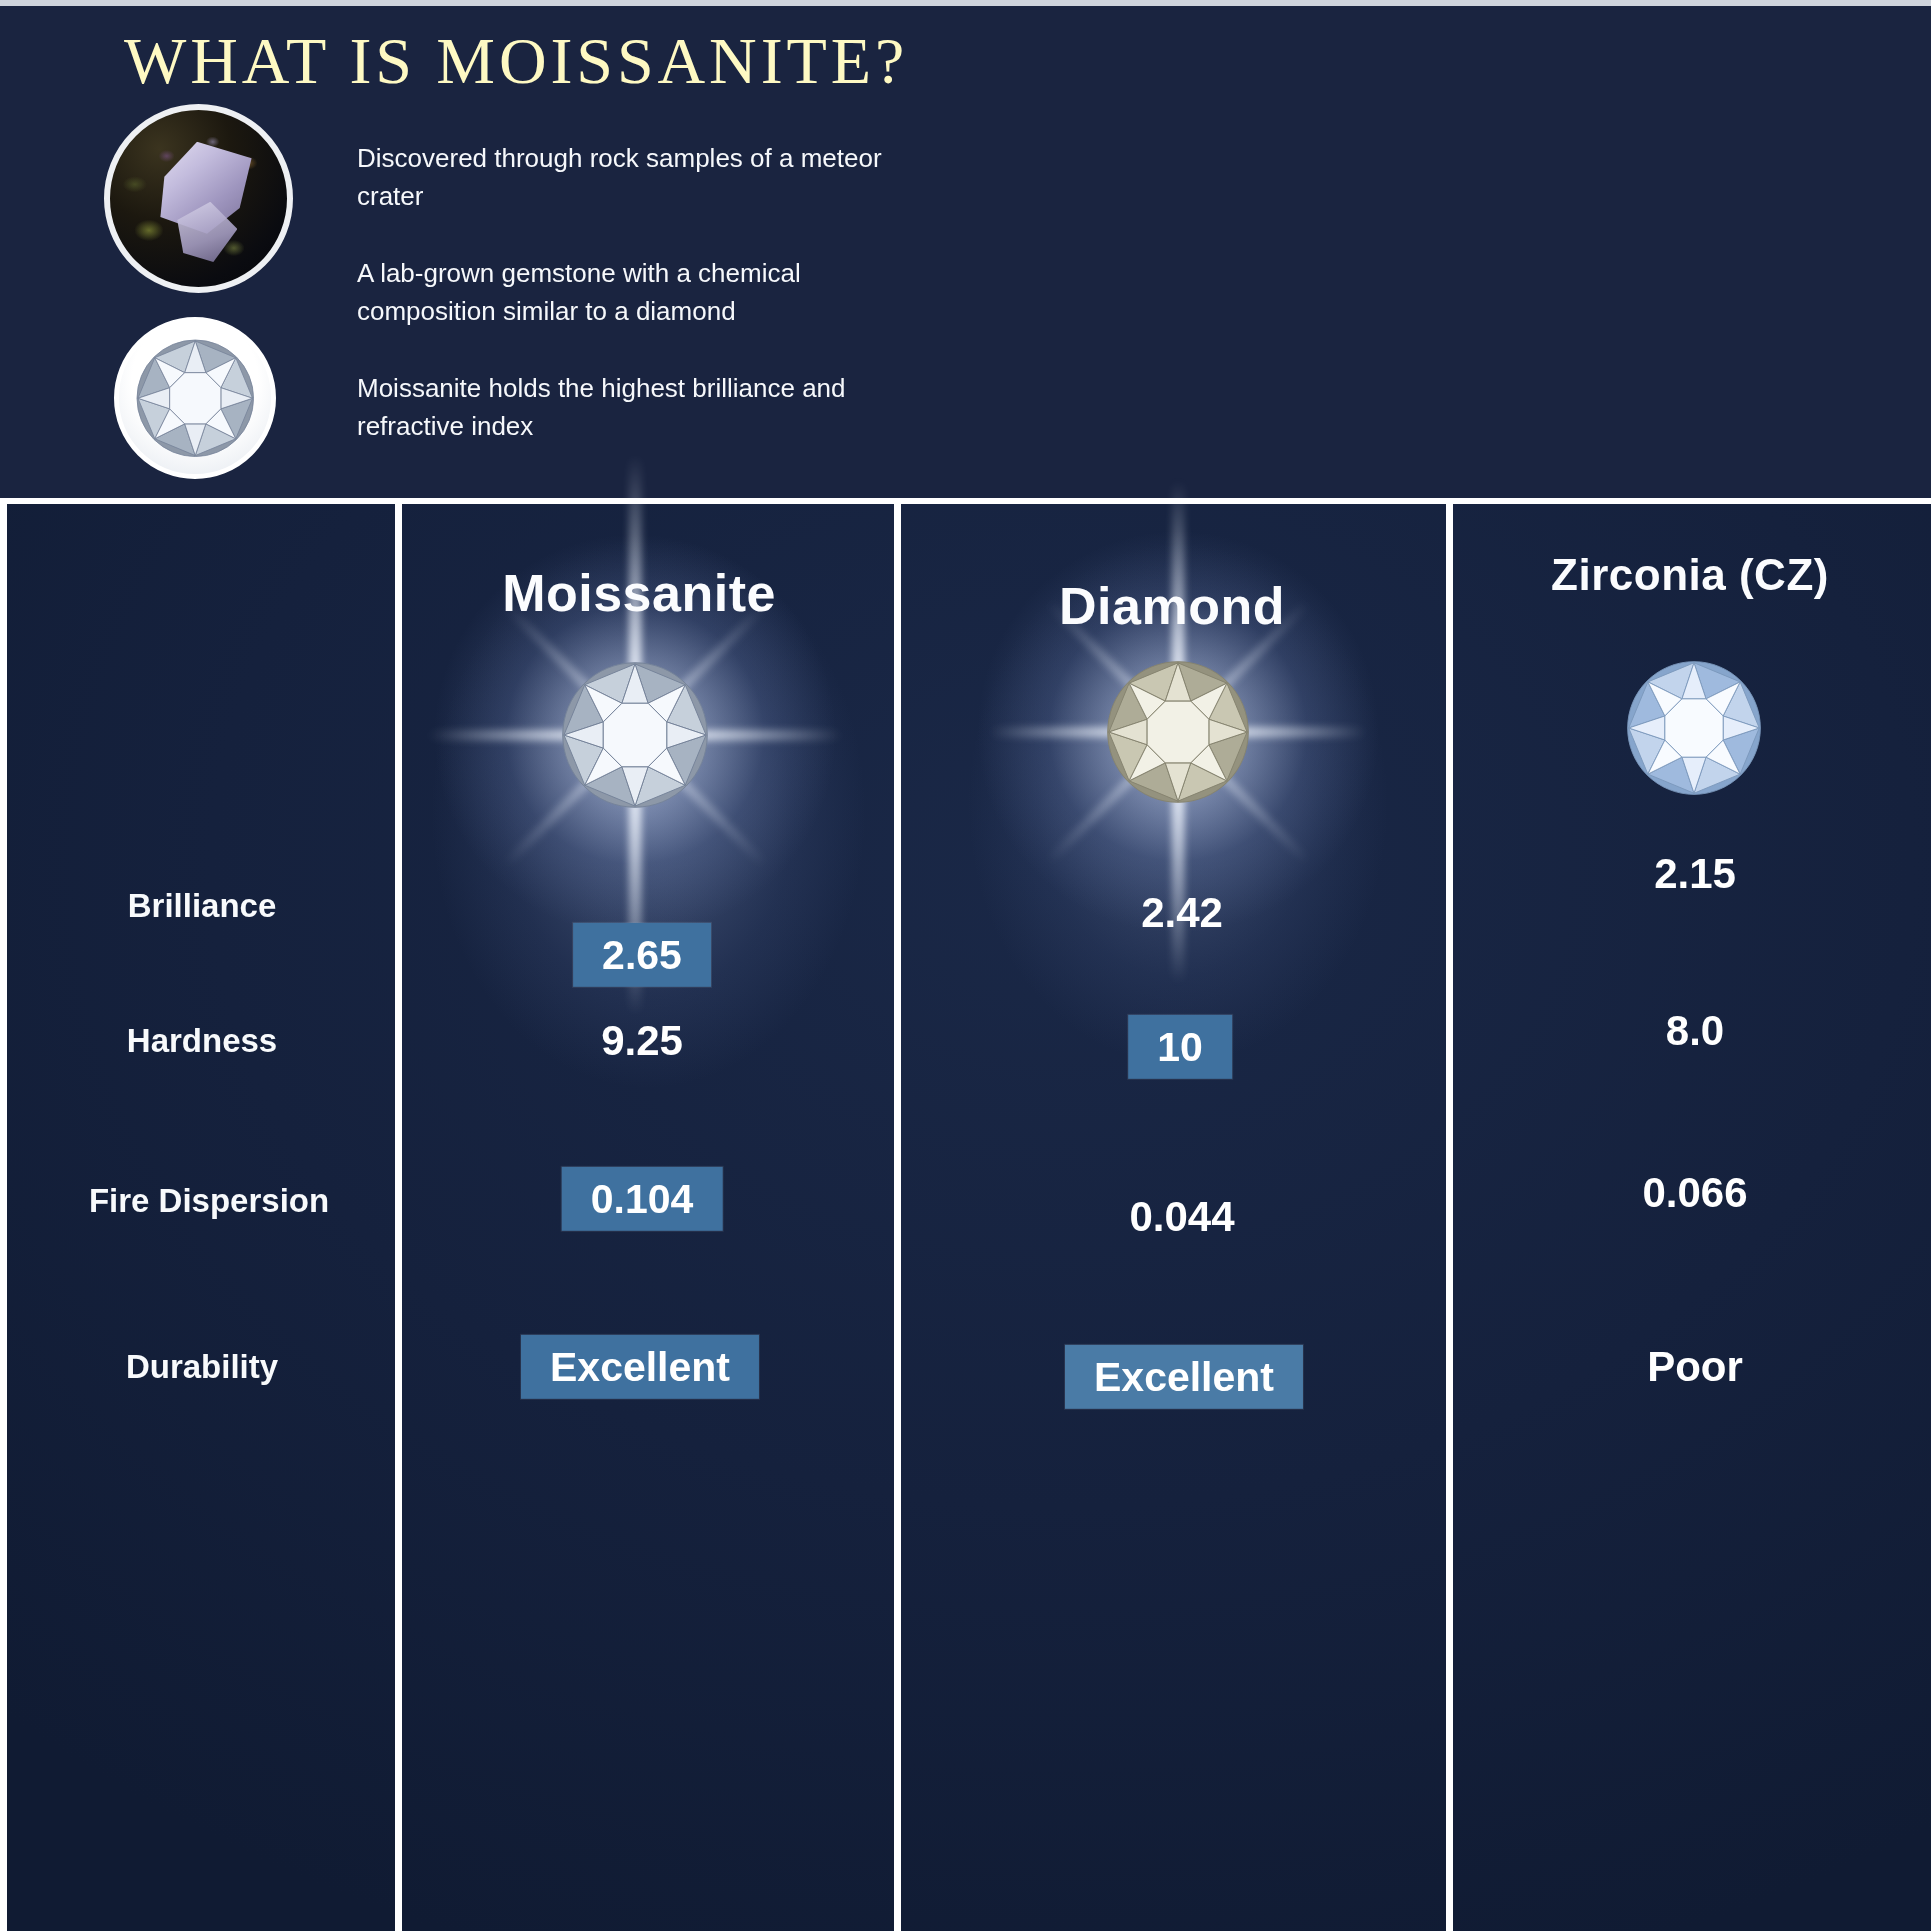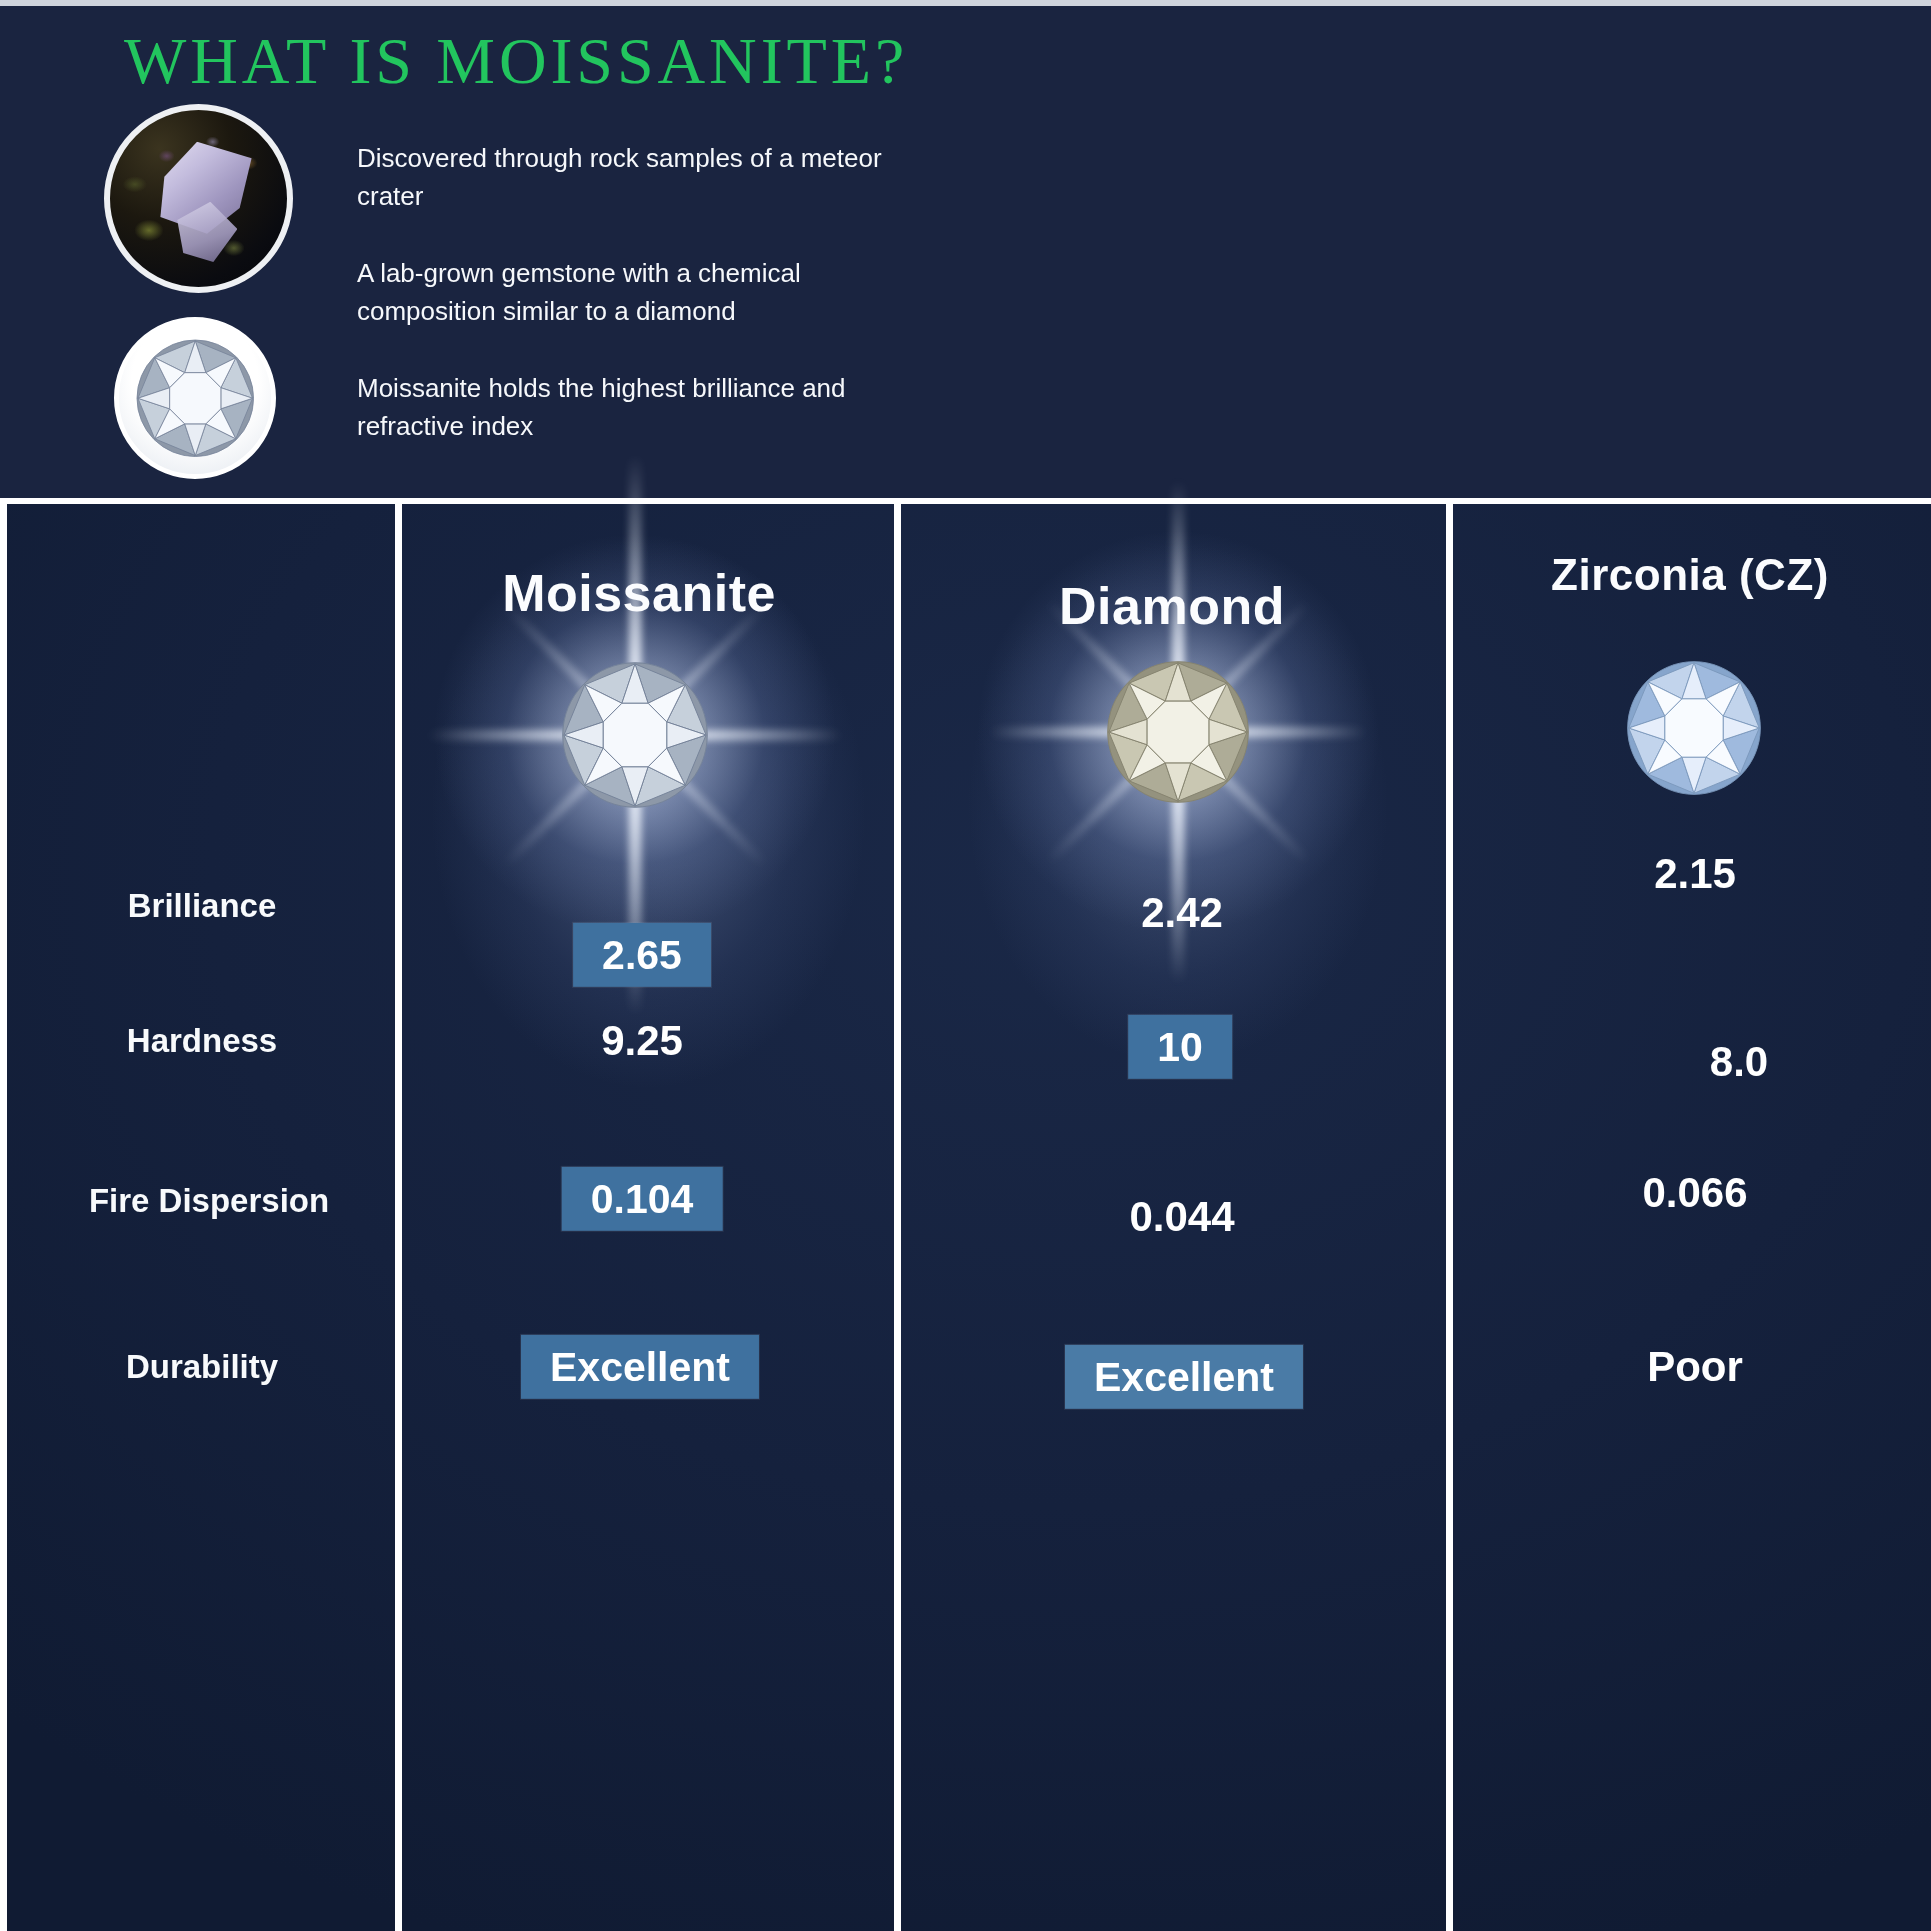--- a/index.html
+++ b/index.html
@@ -8,21 +8,21 @@
   }
   *{box-sizing:border-box; margin:0; padding:0;}
   body{width:1931px;height:1931px;background:var(--background);font-family:"Liberation Sans",sans-serif;color:var(--text);}
   .canvas{position:relative;width:1931px;height:1931px;overflow:hidden;
     background:radial-gradient(1545px 1159px at 55% 45%, #1a2847 0%, #15213D 55%, #101b33 100%);}
   .top-strip{position:absolute;left:0;top:0;width:1931px;height:5.8px;background:#cfd4dc;}
 
   
   .banner{position:absolute;left:0;top:5.8px;width:1931px;height:492px;background:var(--banner);}
   .page-title{position:absolute;left:124px;top:17.4px;font-family:"Liberation Serif","DejaVu Serif",serif;
-    font-weight:400;font-size:66px;letter-spacing:3.9px;color:#22c55e;white-space:nowrap;}
+    font-weight:400;font-size:66px;letter-spacing:3.9px;color:#fef9c3;white-space:nowrap;}
   .circle{position:absolute;border-radius:50%;}
   .rock{left:104px;top:98px;width:189px;height:189px;border:6.8px solid #eef0f3;overflow:hidden;
     background:radial-gradient(circle at 28% 22%, #3b341f 0%, #1c180f 38%, #0a0b10 75%, #05060a 100%);}
   .rock .glints{position:absolute;inset:0;border-radius:50%;
     background:
       radial-gradient(21px 15.4px at 22% 68%, rgba(120,128,50,.8), transparent 70%),
       radial-gradient(15.4px 11.6px at 70% 78%, rgba(110,120,60,.7), transparent 70%),
       radial-gradient(13.5px 9.7px at 78% 30%, rgba(122,90,42,.8), transparent 70%),
       radial-gradient(11.6px 8.7px at 32% 26%, rgba(107,74,110,.8), transparent 70%),
       radial-gradient(9.7px 7.7px at 58% 18%, rgba(160,150,190,.6), transparent 70%),
@@ -175,18 +175,18 @@
     <div class="val" style="left:1182px;top:409px;">2.42</div>
     <div class="val boxed" style="left:1180px;top:543px;">10</div>
     <div class="val" style="left:1182px;top:713px;">0.044</div>
     <div class="val boxed light" style="left:1184px;top:873px;">Excellent</div>
 
     <div class="colhead" style="left:1690px;top:71px;font-size:44px;">Zirconia (CZ)</div>
     <svg class="gem gem-ice" style="left:1694px;top:224px;width:135px;height:135px;" viewBox="0 0 120 120">
         <use href="#gemcut"></use>
       </svg>
     <div class="val" style="left:1695px;top:370px;">2.15</div>
-    <div class="val" style="left:1695px;top:558px;margin-left:44px;">8.0</div>
+    <div class="val" style="left:1695px;top:527px;">8.0</div>
     <div class="val" style="left:1695px;top:689px;">0.066</div>
     <div class="val" style="left:1695px;top:863px;">Poor</div>
   </section>
 </div>
 
 
 </body></html>

